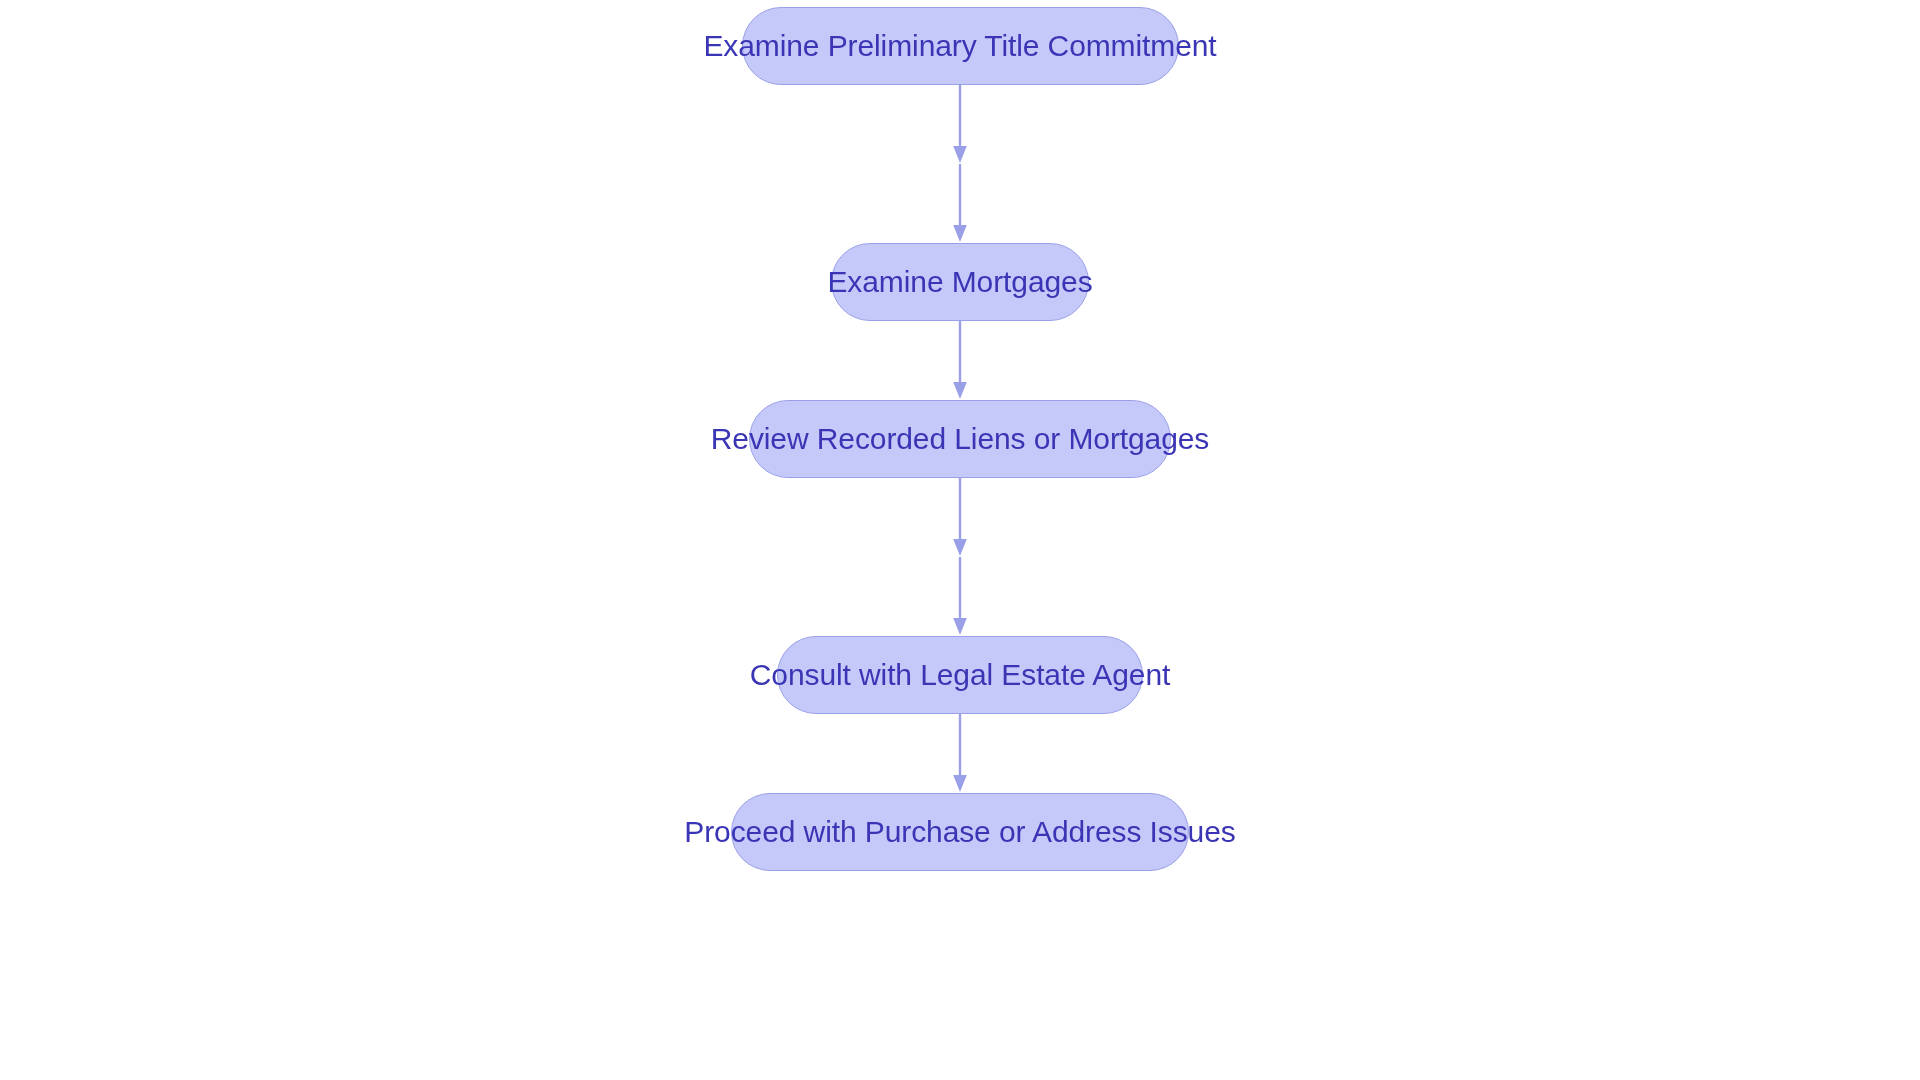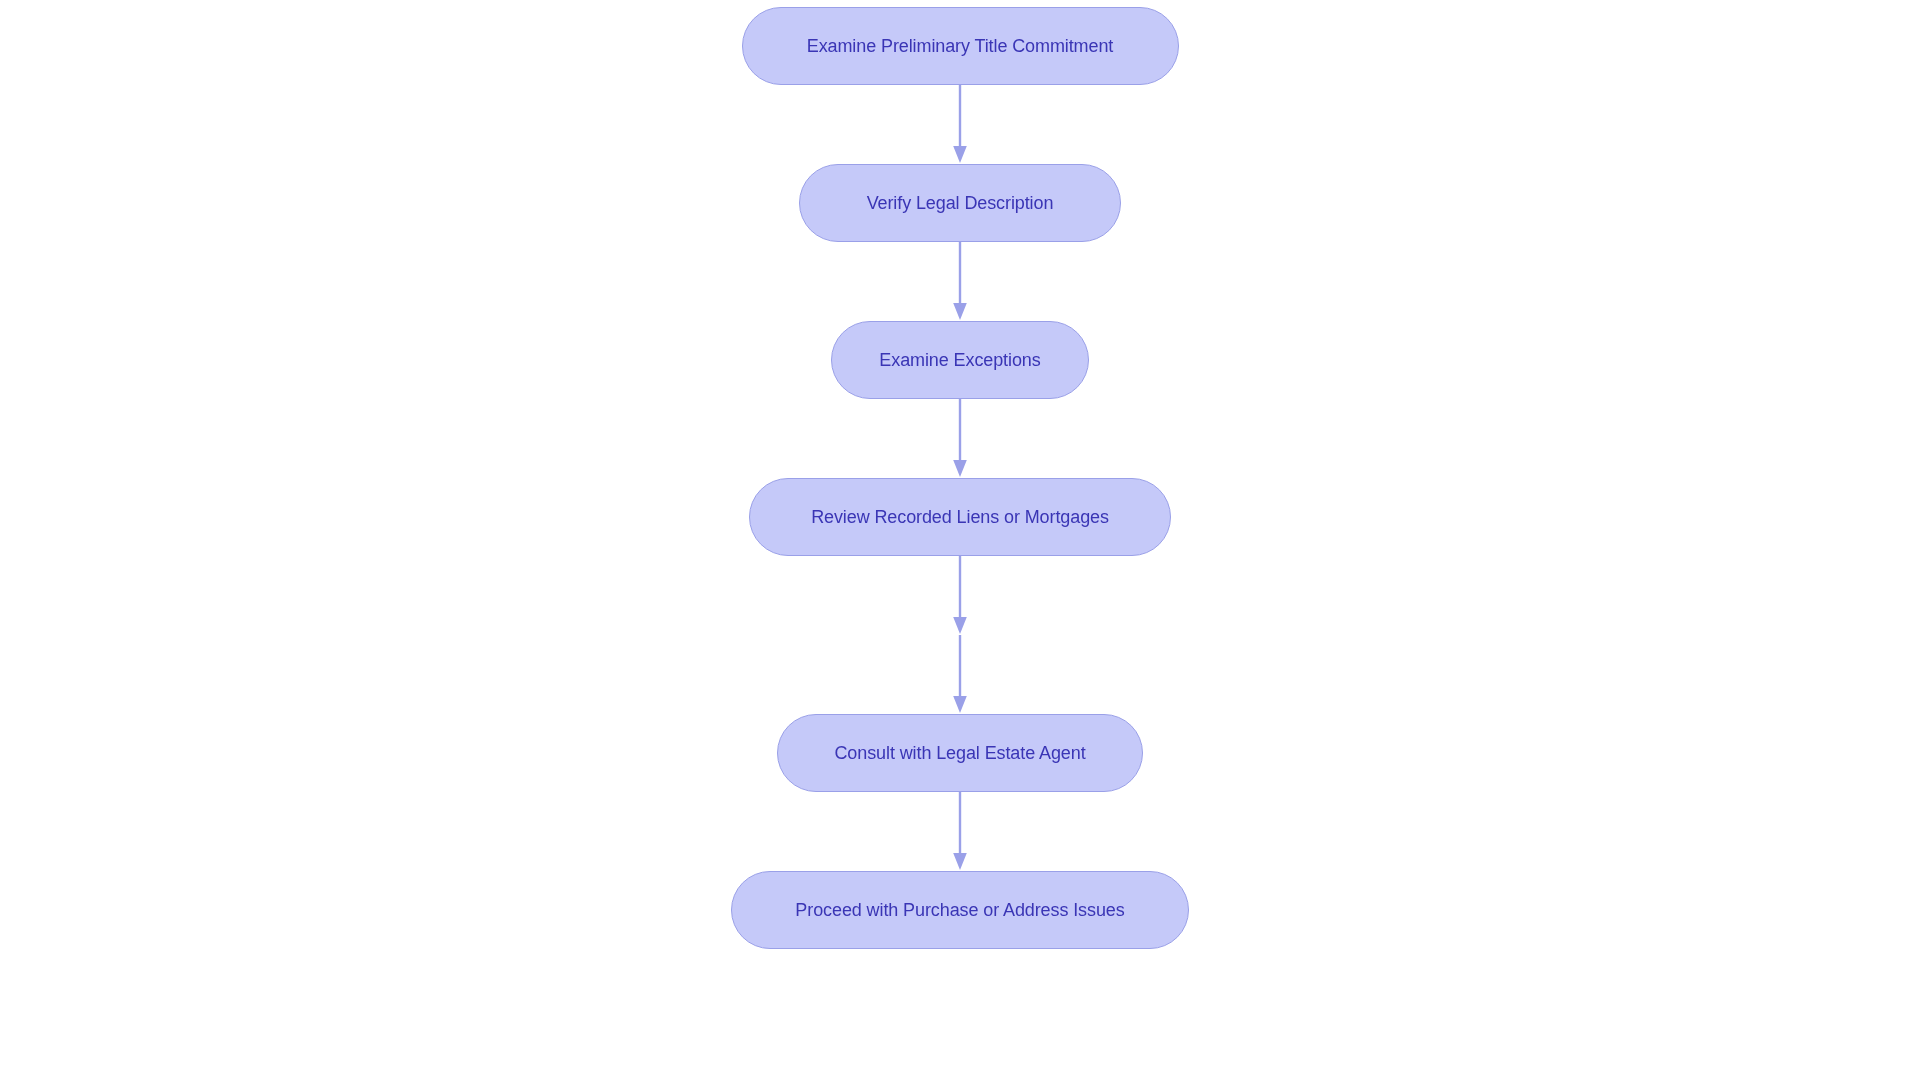--- a/index.html
+++ b/index.html
@@ -44,21 +44,21 @@
     background: #c5c9f9;
     border: 1.3px solid #9aa0e8;
     display: flex;
     align-items: center;
     justify-content: center;
     flex: 0 0 auto;
   }
 
   .node-label {
     font-family: "Liberation Sans", sans-serif;
-    font-size: 18px;
+    font-size: 30px;
     font-weight: 400;
     color: #3a35b5;
     letter-spacing: -0.1px;
     white-space: nowrap;
     line-height: 1;
     user-select: none;
   }
 
   
   .node.w-0 { width: 437px; }
@@ -94,33 +94,30 @@
       <span class="node-label">Examine Preliminary Title Commitment</span>
     </div>
 
     <div class="connector">
       <svg viewBox="0 0 16 79" xmlns="http://www.w3.org/2000/svg" aria-hidden="true">
         <line x1="8" y1="0" x2="8" y2="62" stroke="#9aa0e8" stroke-width="2.4"></line>
         <polygon points="8,78 1.2,61 14.8,61" fill="#9aa0e8"></polygon>
       </svg>
     </div>
 
-    <div class="node w-1">
-      <span class="node-label">Verify Legal Description</span>
-    </div>
 
     <div class="connector">
       <svg viewBox="0 0 16 79" xmlns="http://www.w3.org/2000/svg" aria-hidden="true">
         <line x1="8" y1="0" x2="8" y2="62" stroke="#9aa0e8" stroke-width="2.4"></line>
         <polygon points="8,78 1.2,61 14.8,61" fill="#9aa0e8"></polygon>
       </svg>
     </div>
 
     <div class="node w-2">
-      <span class="node-label">Examine Exceptions</span>
+      <span class="node-label">Examine Mortgages</span>
     </div>
 
     <div class="connector">
       <svg viewBox="0 0 16 79" xmlns="http://www.w3.org/2000/svg" aria-hidden="true">
         <line x1="8" y1="0" x2="8" y2="62" stroke="#9aa0e8" stroke-width="2.4"></line>
         <polygon points="8,78 1.2,61 14.8,61" fill="#9aa0e8"></polygon>
       </svg>
     </div>
 
     <div class="node w-3">

